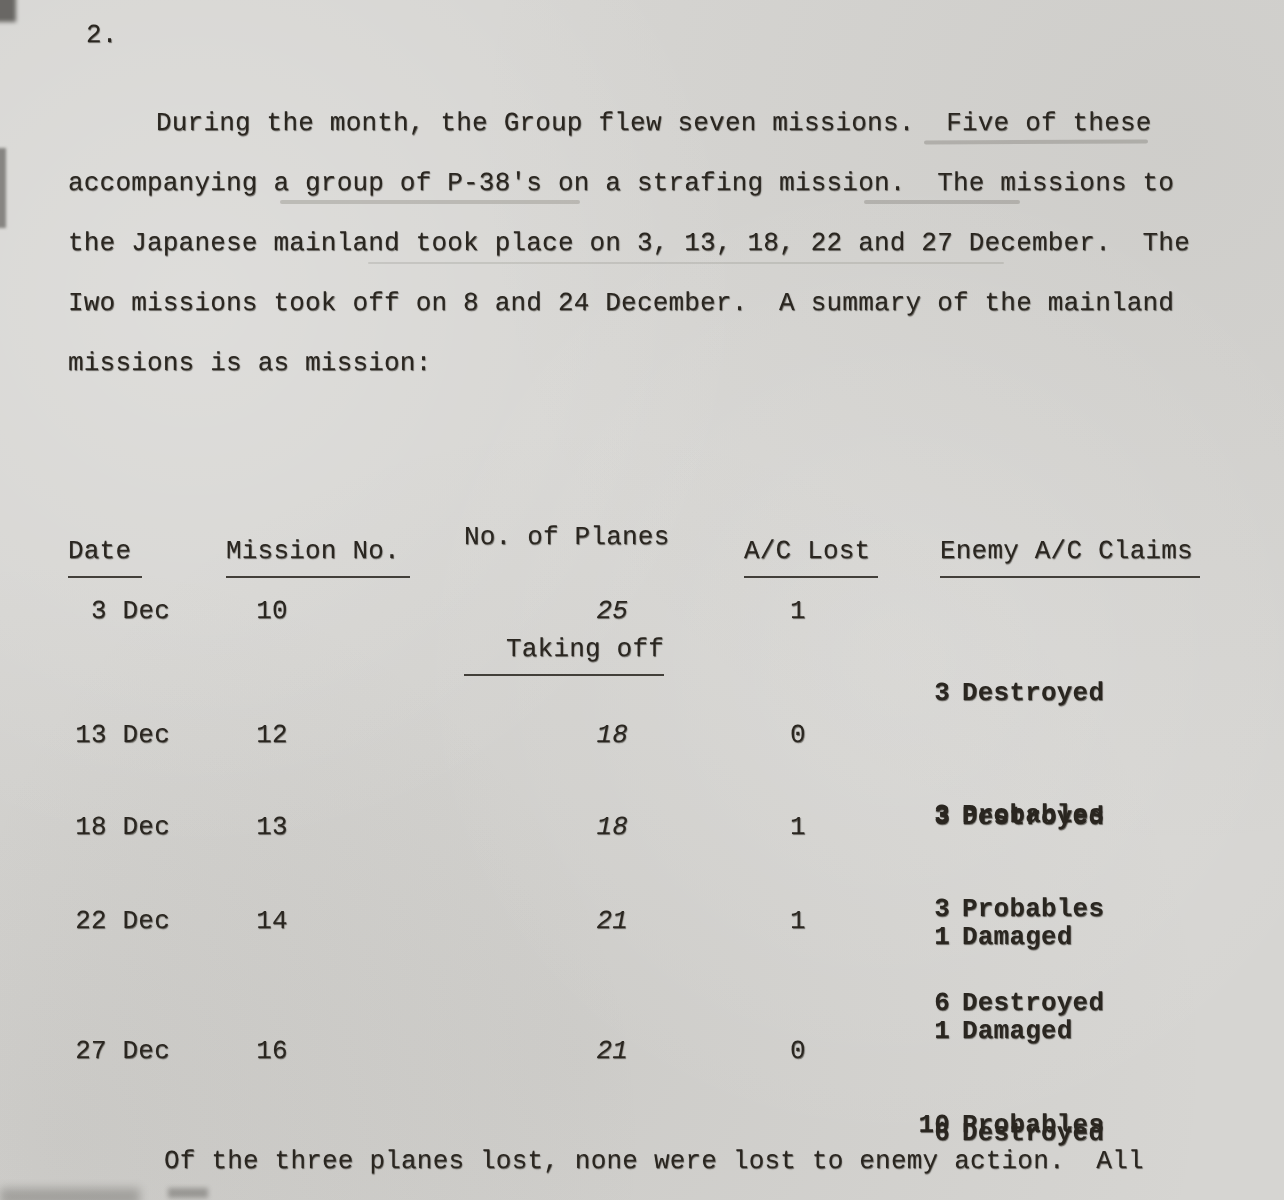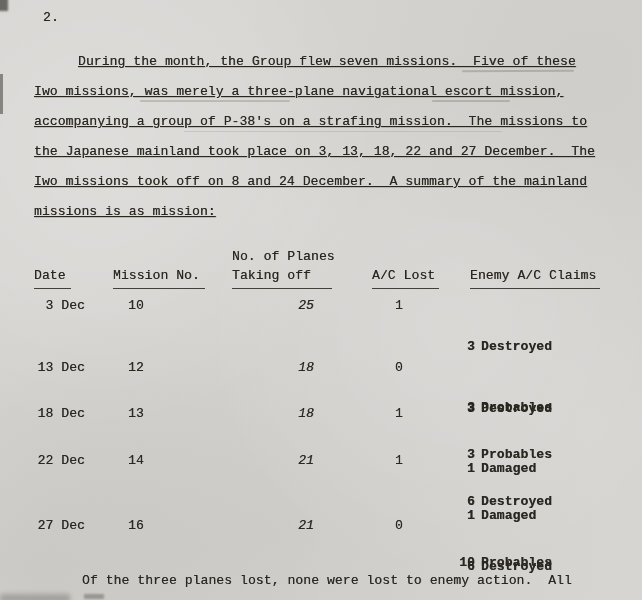--- a/index.html
+++ b/index.html
@@ -23,35 +23,35 @@
     letter-spacing: 0.1px;
     white-space: pre;
     text-shadow: 0.3px 0.3px 0.5px rgba(42,38,32,0.65);
   }
   
   .heading { position: absolute; top: 8px; left: 43px; display: flex; line-height: 19px; }
   .heading .num { padding-right: 18px; }
   .heading .title { border-bottom: 1.7px solid rgba(40,36,30,0.9); padding-bottom: 1px; }
   
   .para { position: absolute; top: 47px; left: 34px; right: 20px; }
-  .para .line { line-height: 30px; height: 30px; text-decoration: underline; }
+  .para .line { line-height: 30px; height: 30px; }
   .para .line.indent { text-indent: 44px; }
   
   .hcell {
     position: absolute; top: 267px; line-height: 18px; padding-bottom: 3px;
     border-bottom: 1.7px solid rgba(40,36,30,0.85);
   }
   .h-date    { left: 34px;  padding-right: 5px; }
   .h-mission { left: 113px; padding-right: 5px; }
   .h-lost    { left: 372px; padding-right: 4px; }
   .h-claims  { left: 470px; padding-right: 4px; }
-  .h-planes  { position: absolute; top: 248px; left: 232px; width: 100px; text-align: left; }
+  .h-planes  { position: absolute; top: 260px; left: 232px; width: 100px; text-align: right; }
   .h-planes .pl1 { line-height: 18.5px; }
   .h-planes .pl2 { line-height: 18.5px; padding-bottom: 3px;
-                   border-bottom: 1.7px solid rgba(40,36,30,0.85); }
+                   border-bottom: 1.7px solid rgba(40,36,30,0.85); margin-top: 37px; }
   
   .trow { position: absolute; left: 0; width: 642px; }
   .r1 { top: 296px; } .r2 { top: 358px; } .r3 { top: 404px; } .r4 { top: 451px; } .r5 { top: 516px; }
   .cell { position: absolute; top: 0; line-height: 20.4px; }
   .c-date    { left: 34px;  width: 51px; text-align: right; }
   .c-mission { left: 113px; width: 46px; text-align: center; }
   .c-planes  { left: 262px; width: 52px; text-align: right; font-style: italic; }
   .c-lost    { left: 374px; width: 50px; text-align: center; }
   .c-claims  { left: 459px; }
   .claim { line-height: 20.4px; font-weight: bold; }
@@ -75,21 +75,20 @@
 <body>
 
 <div class="page">
 
   <div class="heading">
     <span class="tw num">2.</span>
   </div>
 
   <div class="para">
     <div class="tw line indent">During the month, the Group flew seven missions.  Five of these</div>
-    <div class="tw line">Iwo missions, was merely a three-plane navigational escort mission,</div>
     <div class="tw line">accompanying a group of P-38's on a strafing mission.  The missions to</div>
     <div class="tw line">the Japanese mainland took place on 3, 13, 18, 22 and 27 December.  The</div>
     <div class="tw line">Iwo missions took off on 8 and 24 December.  A summary of the mainland</div>
     <div class="tw line">missions is as mission:</div>
   </div>
 
   <div>
     <div class="tw hcell h-date">Date</div>
     <div class="tw hcell h-mission">Mission No.</div>
     <div class="h-planes">

